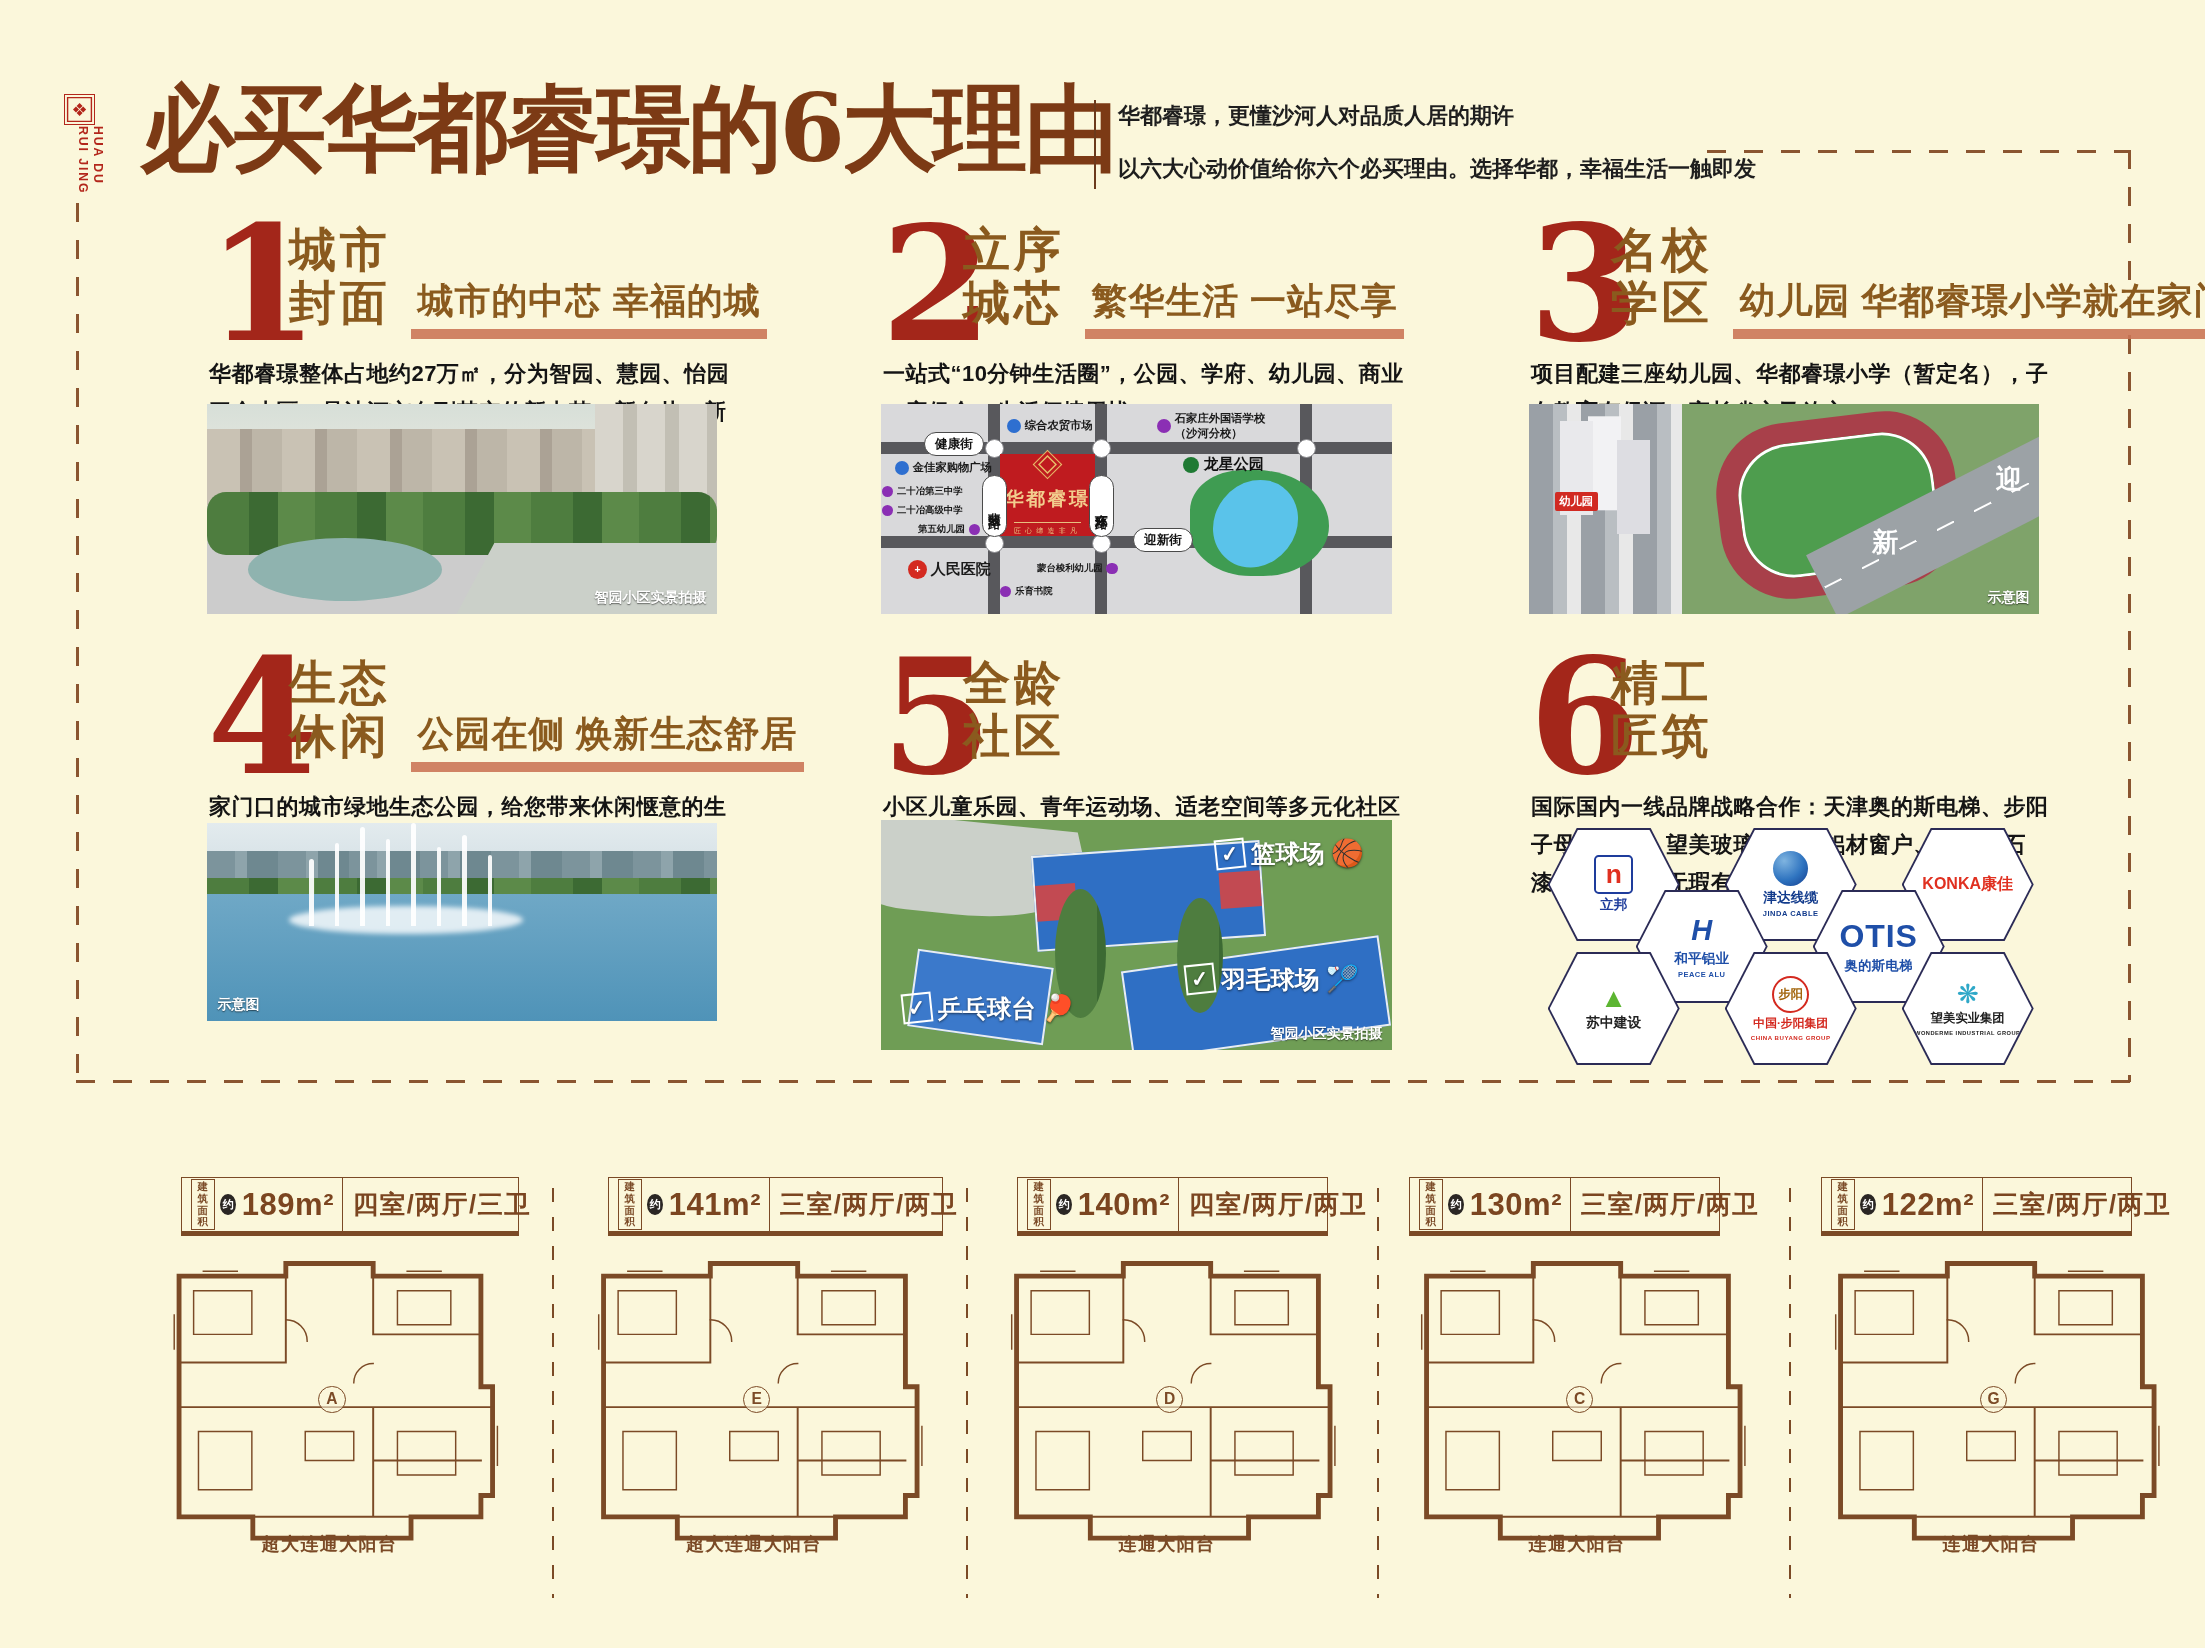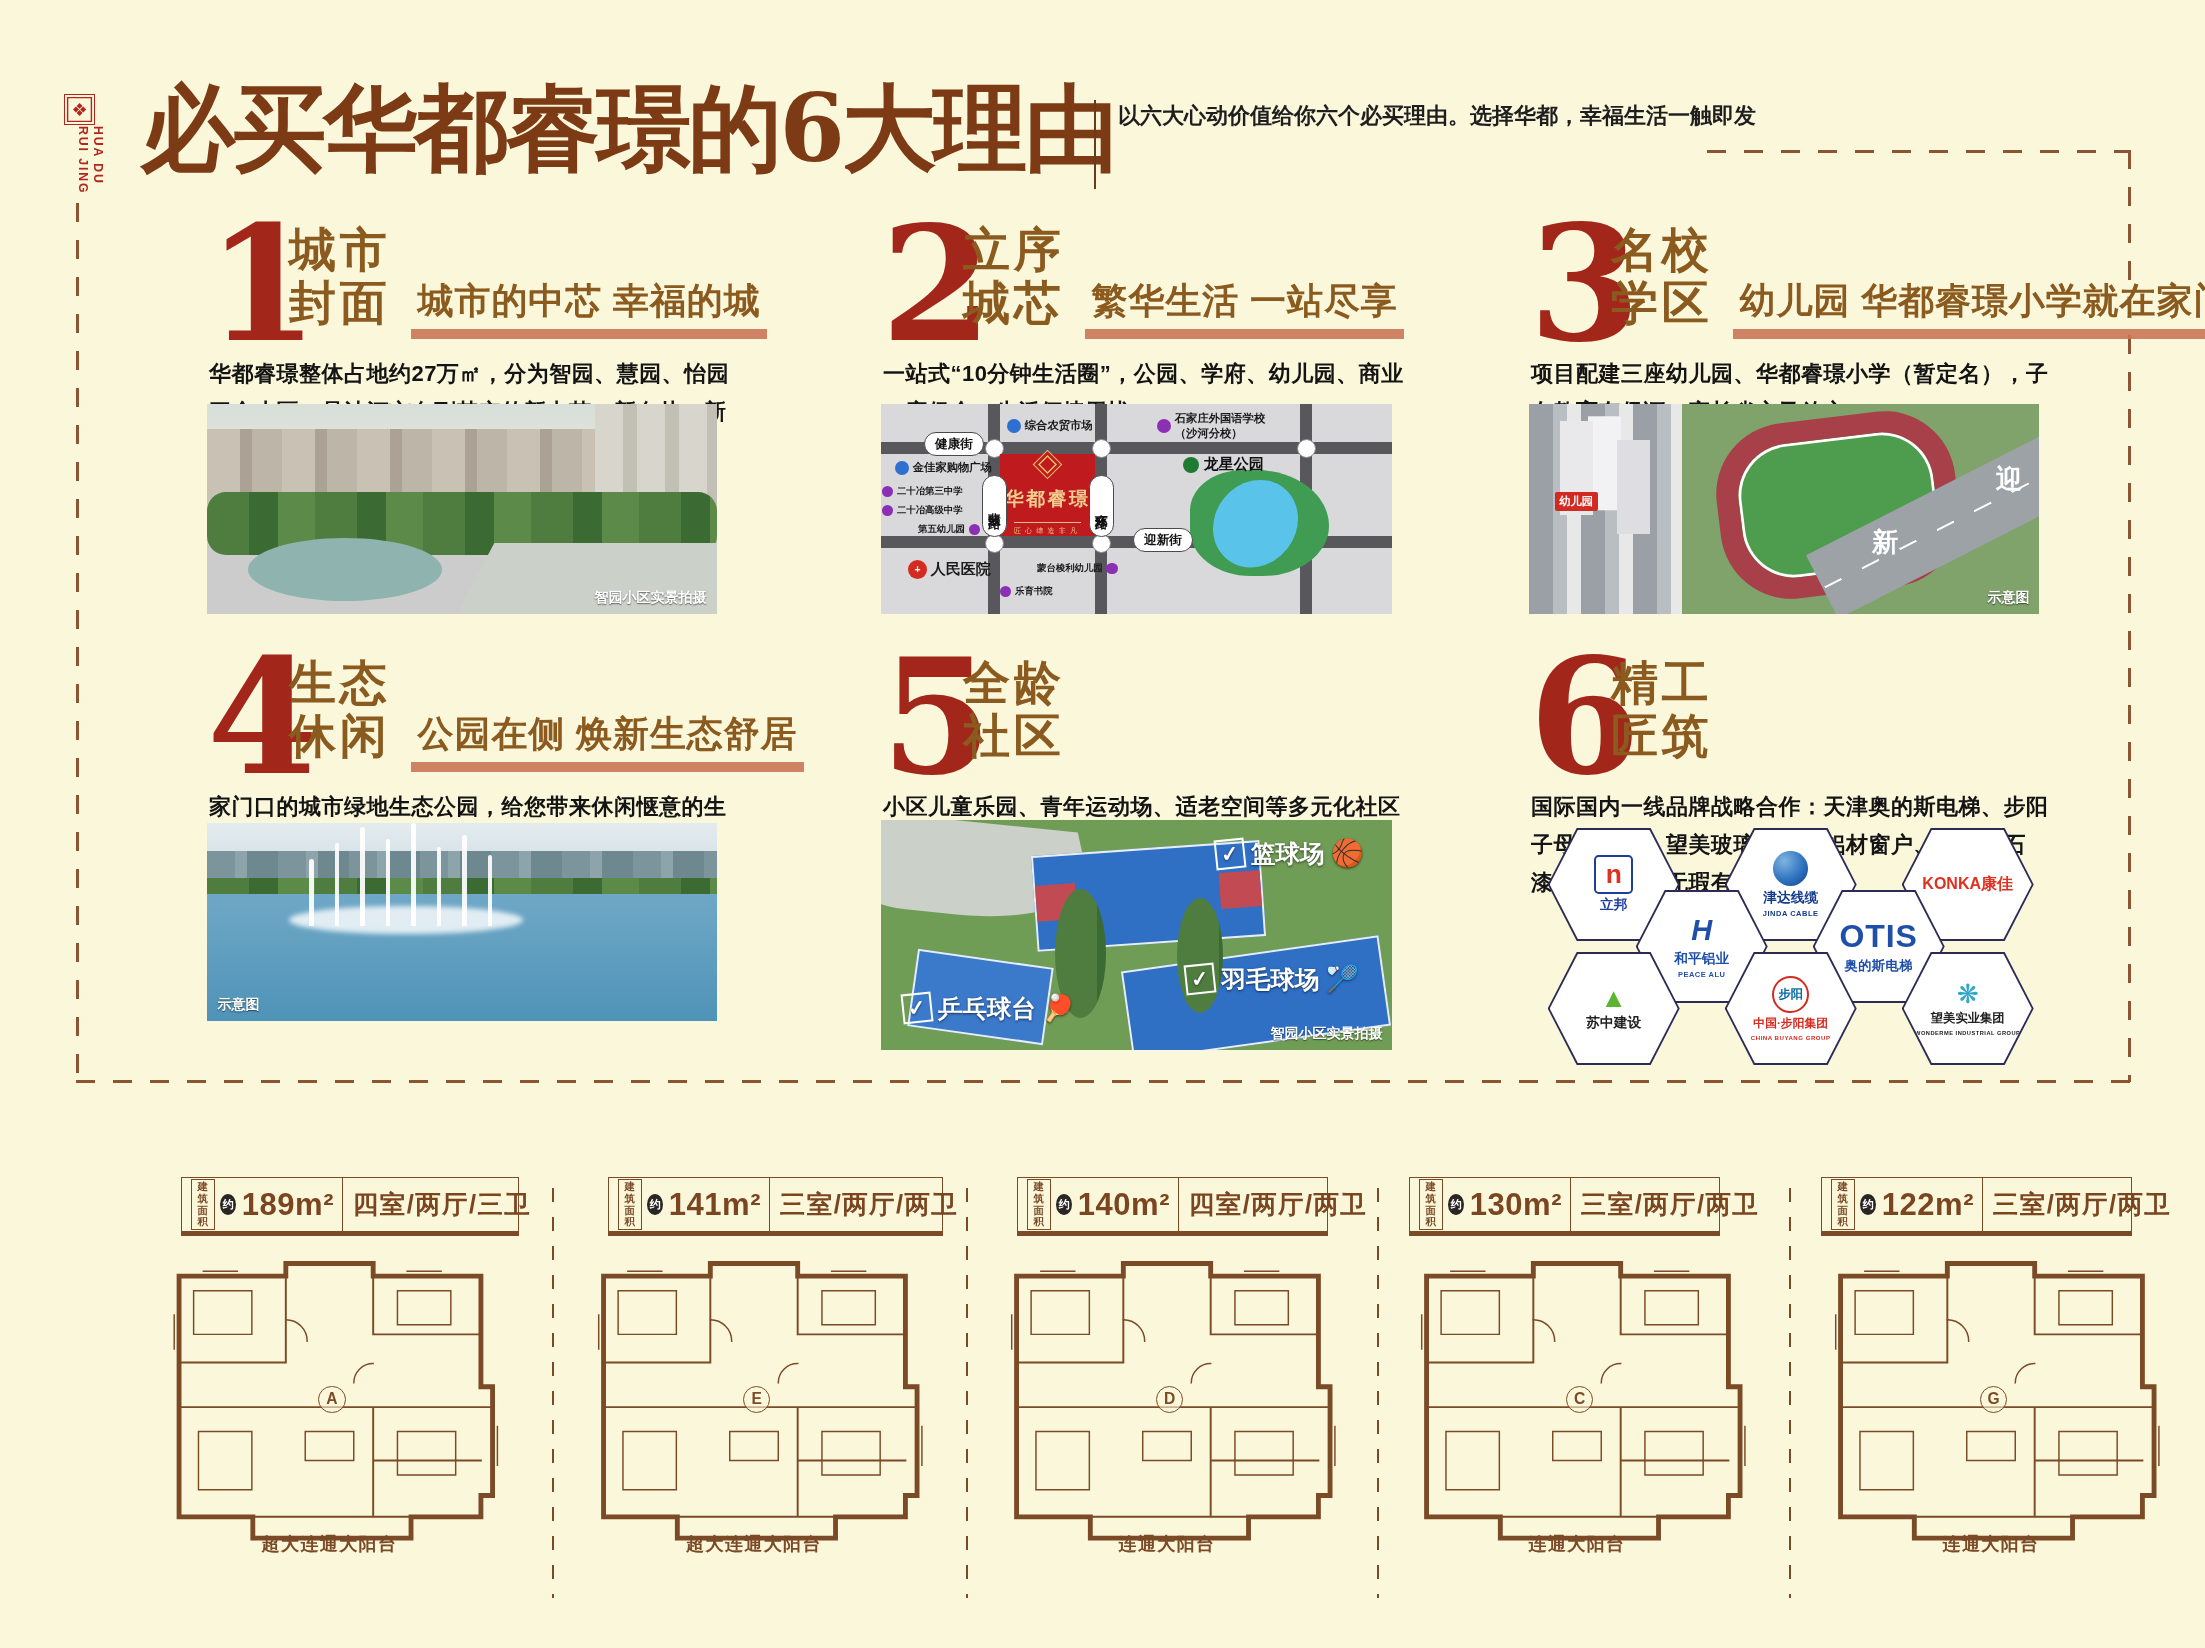--- a/index.html
+++ b/index.html
@@ -60,21 +60,21 @@
   .tag{position:absolute;display:flex;align-items:center;gap:6.6px;color:#fff;font-size:24.5px;font-weight:800;text-shadow:0 0.9px 2.4px rgba(0,0,0,.6);}
   .chk{width:25.5px;height:25.5px;border:2.8px solid #fff;display:flex;align-items:center;justify-content:center;font-size:21px;transform:rotate(-6deg);}
   .ball{font-size:26.4px;}
   
   .hex{position:absolute;width:132px;height:113px;clip-path:polygon(0 50%,22% 0,78% 0,100% 50%,78% 100%,22% 100%);background:#2B2B56;display:flex;align-items:center;justify-content:center;}
   .hexin{width:128px;height:109px;clip-path:polygon(0 50%,22% 0,78% 0,100% 50%,78% 100%,22% 100%);background:#fff;display:flex;flex-direction:column;align-items:center;justify-content:center;gap:2.8px;text-align:center;}
   .bname{font-size:13.7px;font-weight:800;}
   .bsub{font-size:7.5px;font-weight:700;letter-spacing:0.5px;}
   .nippon-n{width:35px;height:35px;border:2.4px solid #1E3C9C;border-radius:4.7px;color:#E03020;font-size:26.4px;font-weight:800;display:flex;align-items:center;justify-content:center;line-height:1;}
   .sphere{width:35px;height:35px;border-radius:50%;background:radial-gradient(circle at 32% 28%,#7FB4E0,#2F74C0 55%,#123B8C);}
-  .buyangc{width:33px;height:33px;border:2.8px solid #D42A20;border-radius:50%;color:#0369a1;font-size:12.3px;font-weight:800;display:flex;align-items:center;justify-content:center;}
+  .buyangc{width:33px;height:33px;border:2.8px solid #D42A20;border-radius:50%;color:#a16207;font-size:12.3px;font-weight:800;display:flex;align-items:center;justify-content:center;}
   
   .fpl-label{position:absolute;height:53px;border:1.9px solid #7B4A26;border-bottom-width:5.7px;display:flex;background:transparent;}
   .fpl-left{display:flex;align-items:center;gap:5.7px;padding:0 8.5px;border-right:1.9px solid #7B4A26;}
   .fpl-right{flex:1;display:flex;align-items:center;justify-content:center;font-size:25.5px;font-weight:800;color:#7B4520;letter-spacing:1.4px;white-space:nowrap;padding:0 9.4px;}
   .mini{border:1.4px solid #7B4A26;color:#7B4A26;font-size:10.4px;line-height:11.8px;font-weight:800;padding:1.4px 3.3px;text-align:center;}
   .approx{width:21px;height:21px;border-radius:50%;background:#2A2624;color:#fff;font-size:11px;font-weight:700;display:flex;align-items:center;justify-content:center;}
   .area{font-size:31px;font-weight:800;color:#7B4520;letter-spacing:0.5px;}
   .fplan{position:absolute;}
   .fp-letter{position:absolute;left:47%;top:42%;width:25.5px;height:25.5px;border:1.4px solid #7B4A26;border-radius:50%;color:#7B4A26;font-size:15.6px;font-weight:700;display:flex;align-items:center;justify-content:center;background:rgba(251,247,219,.6);}
   .fp-balcony{position:absolute;left:0;top:86.5%;width:72%;margin-left:14%;text-align:center;font-size:18px;font-weight:800;color:#7B4A26;letter-spacing:1.4px;}
@@ -90,20 +90,21 @@
   </div>
 
   <div class="abs dash-h" style="left:1707px;top:150px;width:424px;"></div>
   <div class="abs dash-v" style="left:2128px;top:150px;height:932px;"></div>
   <div class="abs dash-h" style="left:76px;top:1080px;width:2054px;"></div>
   <div class="abs dash-v" style="left:76px;top:203px;height:879px;"></div>
 
   <div class="abs title" style="left:141px;top:74px;">必买华都睿璟的6大理由</div>
   <div class="abs hdiv" style="left:1094px;top:100px;height:89px;"></div>
   <div class="abs" style="left:1118px;top:89px;">
+    <div class="tagline">华都睿璟，更懂沙河人对品质人居的期许</div>
     <div class="tagline">以六大心动价值给你六个必买理由。选择华都，幸福生活一触即发</div>
   </div>
 
   <div class="reason" style="left:207px;top:222px;height:429px;">
     <div class="r-num">1</div>
     <div class="r-t"><span>城市</span><br><span>封面</span></div>
     <div class="r-sub">城市的中芯 幸福的城</div>
     <div class="r-body">华都睿璟整体占地约27万㎡，分为智园、慧园、怡园三个小区，是沙河市名副其实的新中芯、新名片、新封面。</div>
     <div class="photo" style="top:182px;width:510px;height:210px;">
       <div class="sky1"></div>

